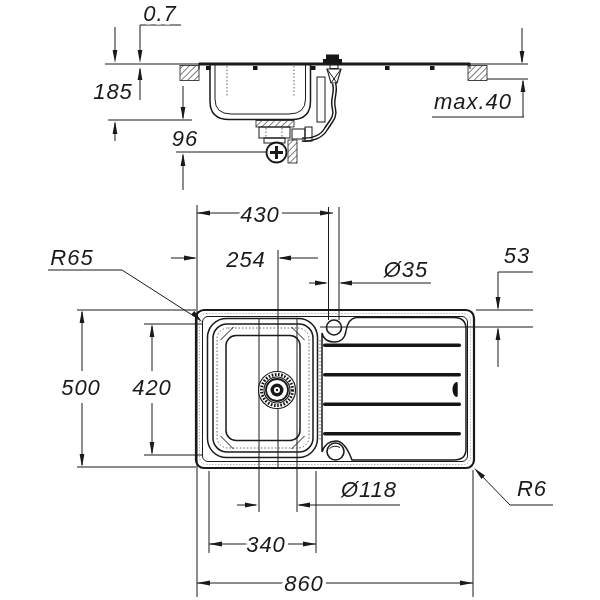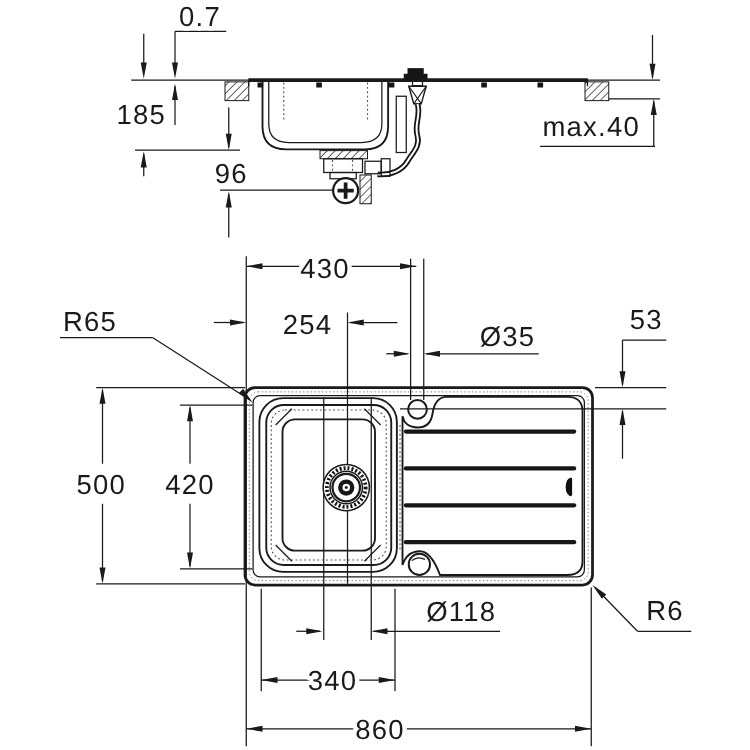--- a/index.html
+++ b/index.html
@@ -1,16 +1,16 @@
 <!DOCTYPE html>
 <html><head>
 <meta charset="utf-8">
 <style>
   html,body{margin:0;padding:0;background:#ffffff;}
-  .stage{position:relative;width:600px;height:600px;background:#ffffff;overflow:hidden;}
+  .stage{position:relative;width:600px;height:600px;background:#ffffff;overflow:hidden;font-style:italic;}
   svg{display:block;}
   .dim-text{
     font-family:"Liberation Sans","DejaVu Sans",sans-serif;
     font-size:22px;
     letter-spacing:1px;
     fill:#1a1a1a;
     text-anchor:middle;
     paint-order:stroke;
     stroke:#ffffff;
     stroke-width:7px;

